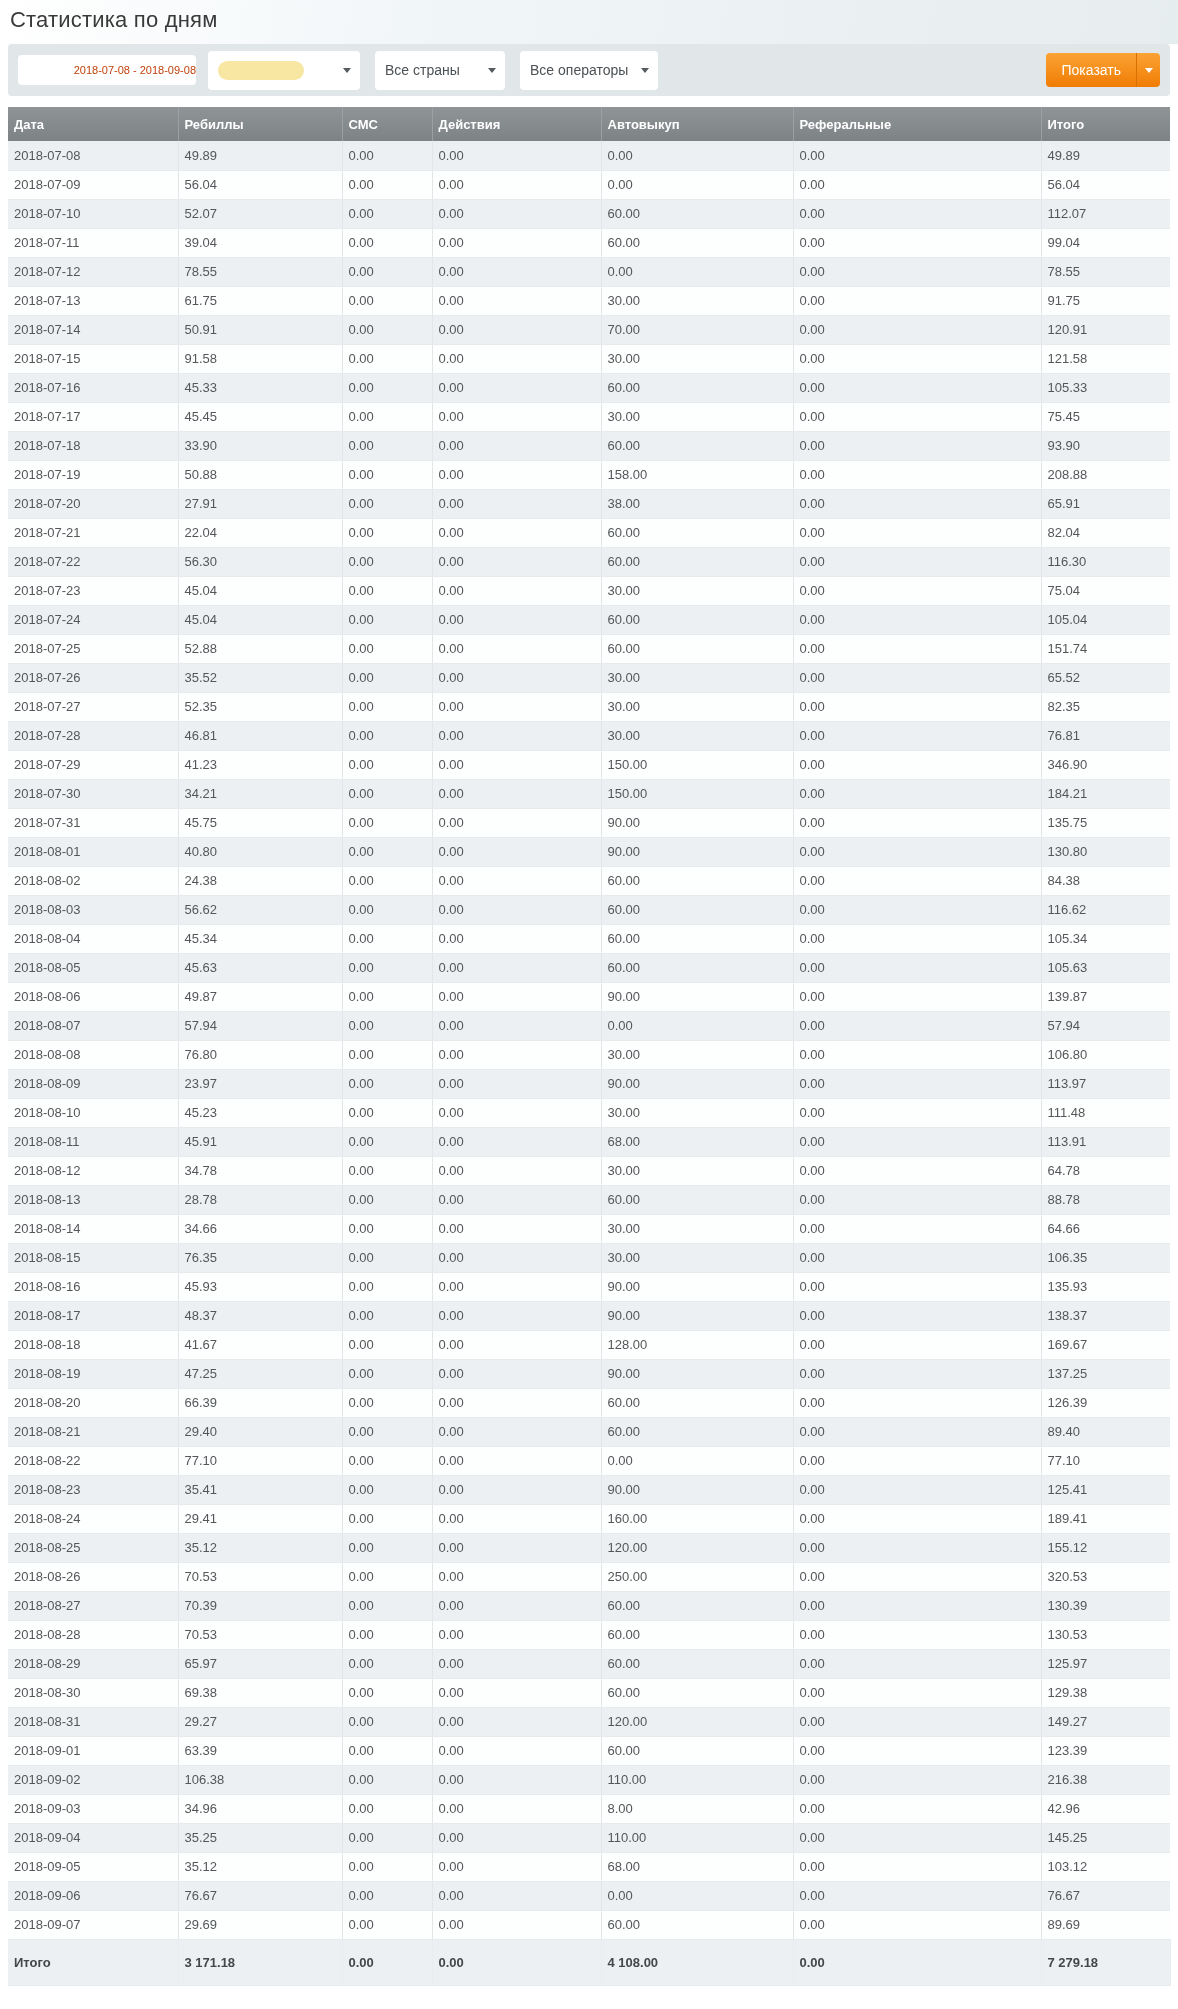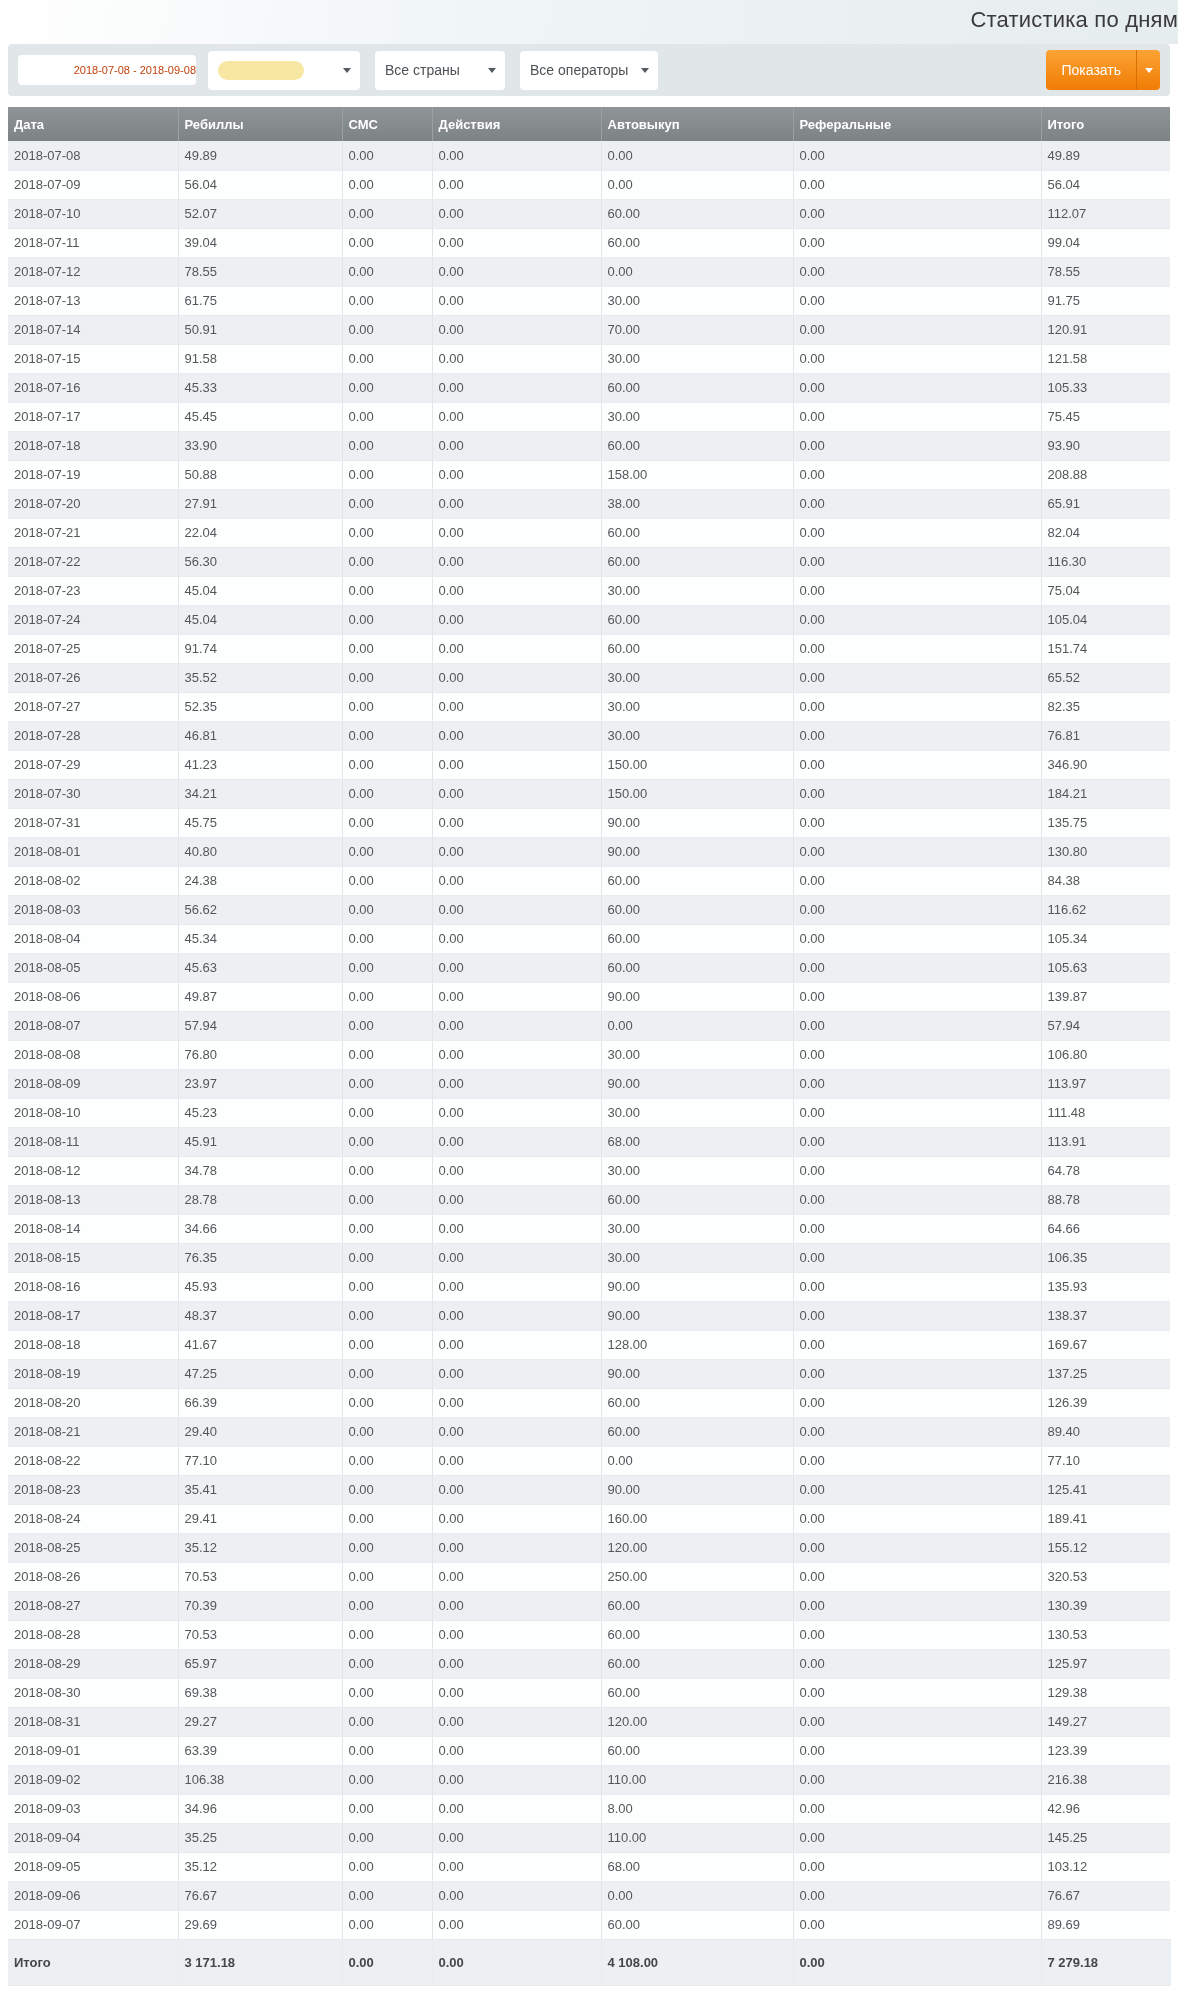--- a/index.html
+++ b/index.html
@@ -8,21 +8,20 @@
     width: 1178px;
     font-family: "Liberation Sans", sans-serif;
     color: #54575a;
   }
 
   
   .top-band {
     height: 44px;
     padding: 7px 0 0 10px;
     background: linear-gradient(100deg, #ffffff 0%, #f0f5f7 40%, #e6edef 100%);
-    text-align: right;
   }
   .page-title {
     font-size: 22px;
     font-weight: 400;
     color: #3a3a3a;
     letter-spacing: 0.2px;
   }
 
   
   .filter-bar {
@@ -69,21 +68,21 @@
   .select-countries { width: 130px; }
   .select-operators { width: 138px; justify-content: center; }
   .masked-pill {
     width: 86px; height: 19px;
     border-radius: 10px;
     background: #f8e7a2;
   }
   .show-group {
     margin-left: auto;
     display: flex;
-    height: 40px;
+    height: 34px;
     border-radius: 4px;
     overflow: hidden;
   }
   .show-main, .show-caret-btn {
     background: linear-gradient(#fba335, #f07c04);
     border: none;
     color: #ffffff;
     font-family: "Liberation Sans", sans-serif;
     font-size: 14px;
     cursor: pointer;
@@ -347,21 +346,21 @@
         <td>2018-07-24</td>
         <td>45.04</td>
         <td>0.00</td>
         <td>0.00</td>
         <td>60.00</td>
         <td>0.00</td>
         <td>105.04</td>
       </tr>
       <tr>
         <td>2018-07-25</td>
-        <td>91.74</td>
+        <td>52.88</td>
         <td>0.00</td>
         <td>0.00</td>
         <td>60.00</td>
         <td>0.00</td>
         <td>151.74</td>
       </tr>
       <tr>
         <td>2018-07-26</td>
         <td>35.52</td>
         <td>0.00</td>

